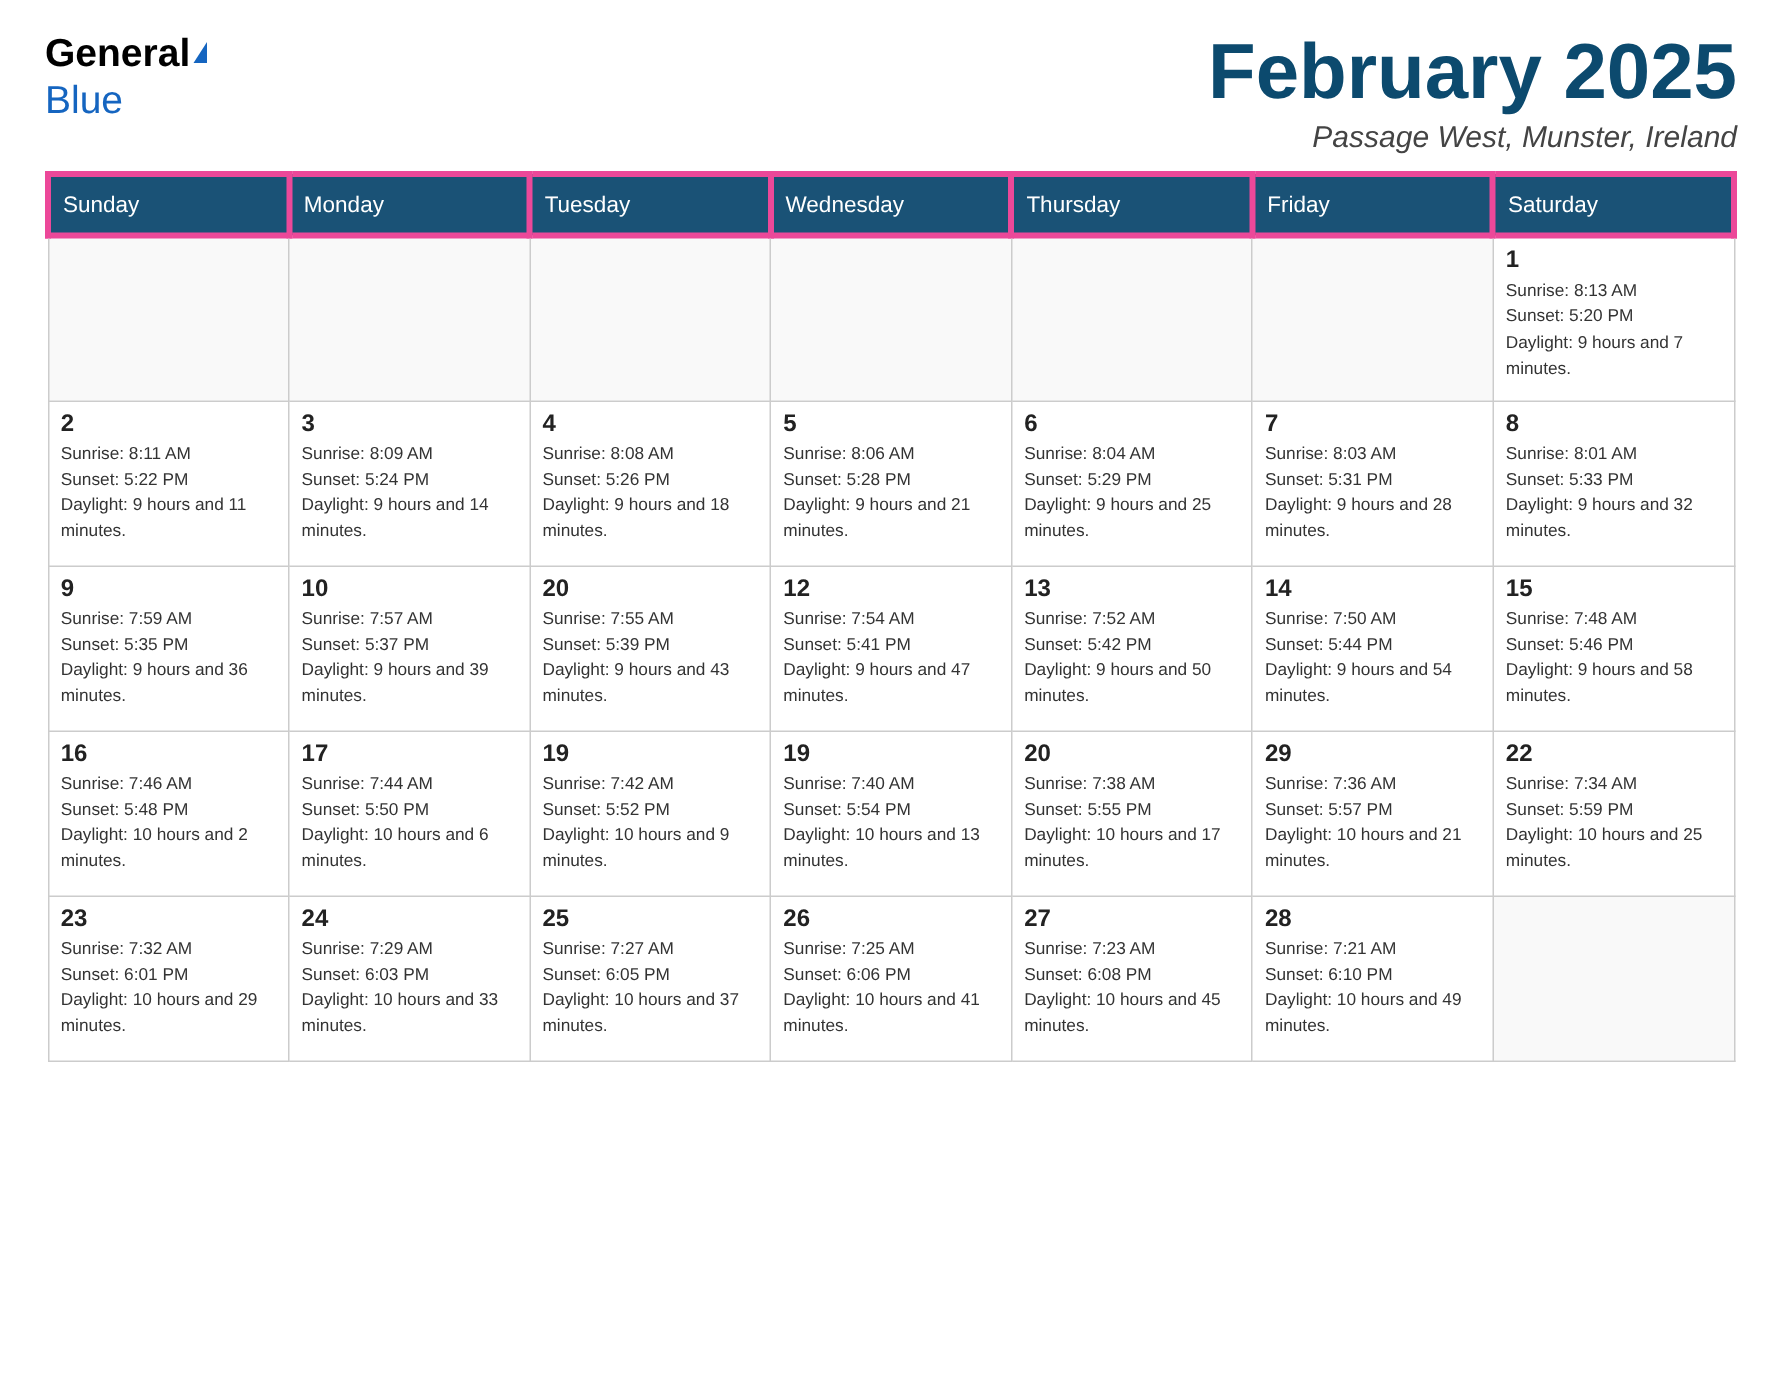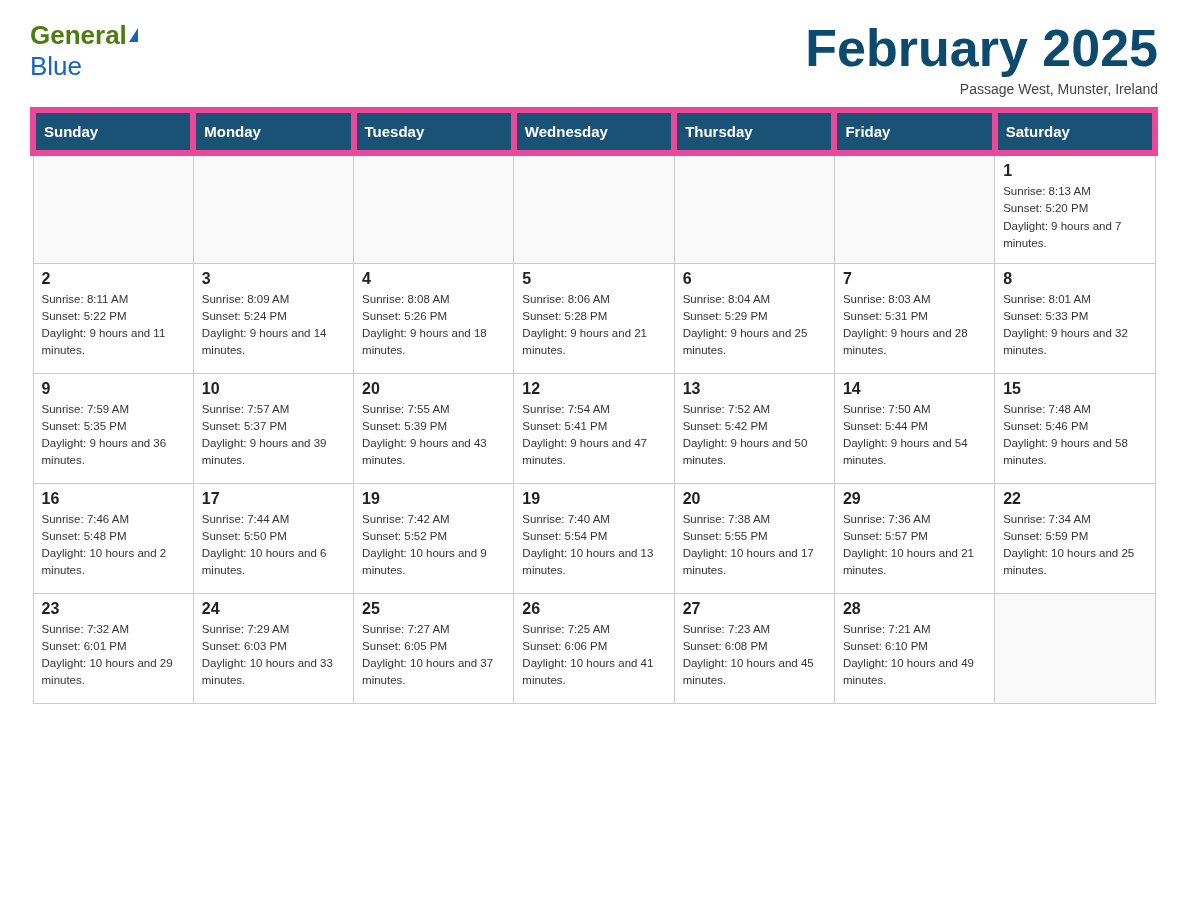--- a/index.html
+++ b/index.html
@@ -24,37 +24,38 @@
     .title-section {
       text-align: right;
     }
     .month-title {
       font-size: 52px;
       font-weight: bold;
       color: #0c4a6e;
       line-height: 1.1;
     }
     .location {
-      font-size: 14px;
+      font-size: 20px;
       color: #444;
       margin-top: 4px;
+      font-style: italic;
     }
     table {
       width: 100%;
       border-collapse: collapse;
       margin-top: 10px;
     }
     thead tr th {
       background-color: #1a5276;
       color: #fff;
       font-size: 15px;
-      font-weight: bold;
+      font-weight: normal;
       padding: 10px 8px;
       text-align: left;
-      border: 6px solid #ec4899;
+      border: 4px solid #ec4899;
     }
     tbody tr td {
       vertical-align: top;
       padding: 6px 8px 8px 8px;
       border: 1px solid #ccc;
       font-size: 12px;
       color: #333;
       width: 14.28%;
       min-height: 90px;
       height: 110px;
@@ -74,21 +75,21 @@
     .empty-cell {
       background: #f9f9f9;
     }
     .logo-wrapper {
       display: flex;
       align-items: center;
     }
     .logo-general {
       font-size: 26px;
       font-weight: bold;
-      color: #4d7c0f;
+      color: #000000;
     }
     .logo-blue-line {
       color: #1565c0;
       font-size: 26px;
       font-weight: normal;
     }
   </style>
 </head>
 <body>
 

